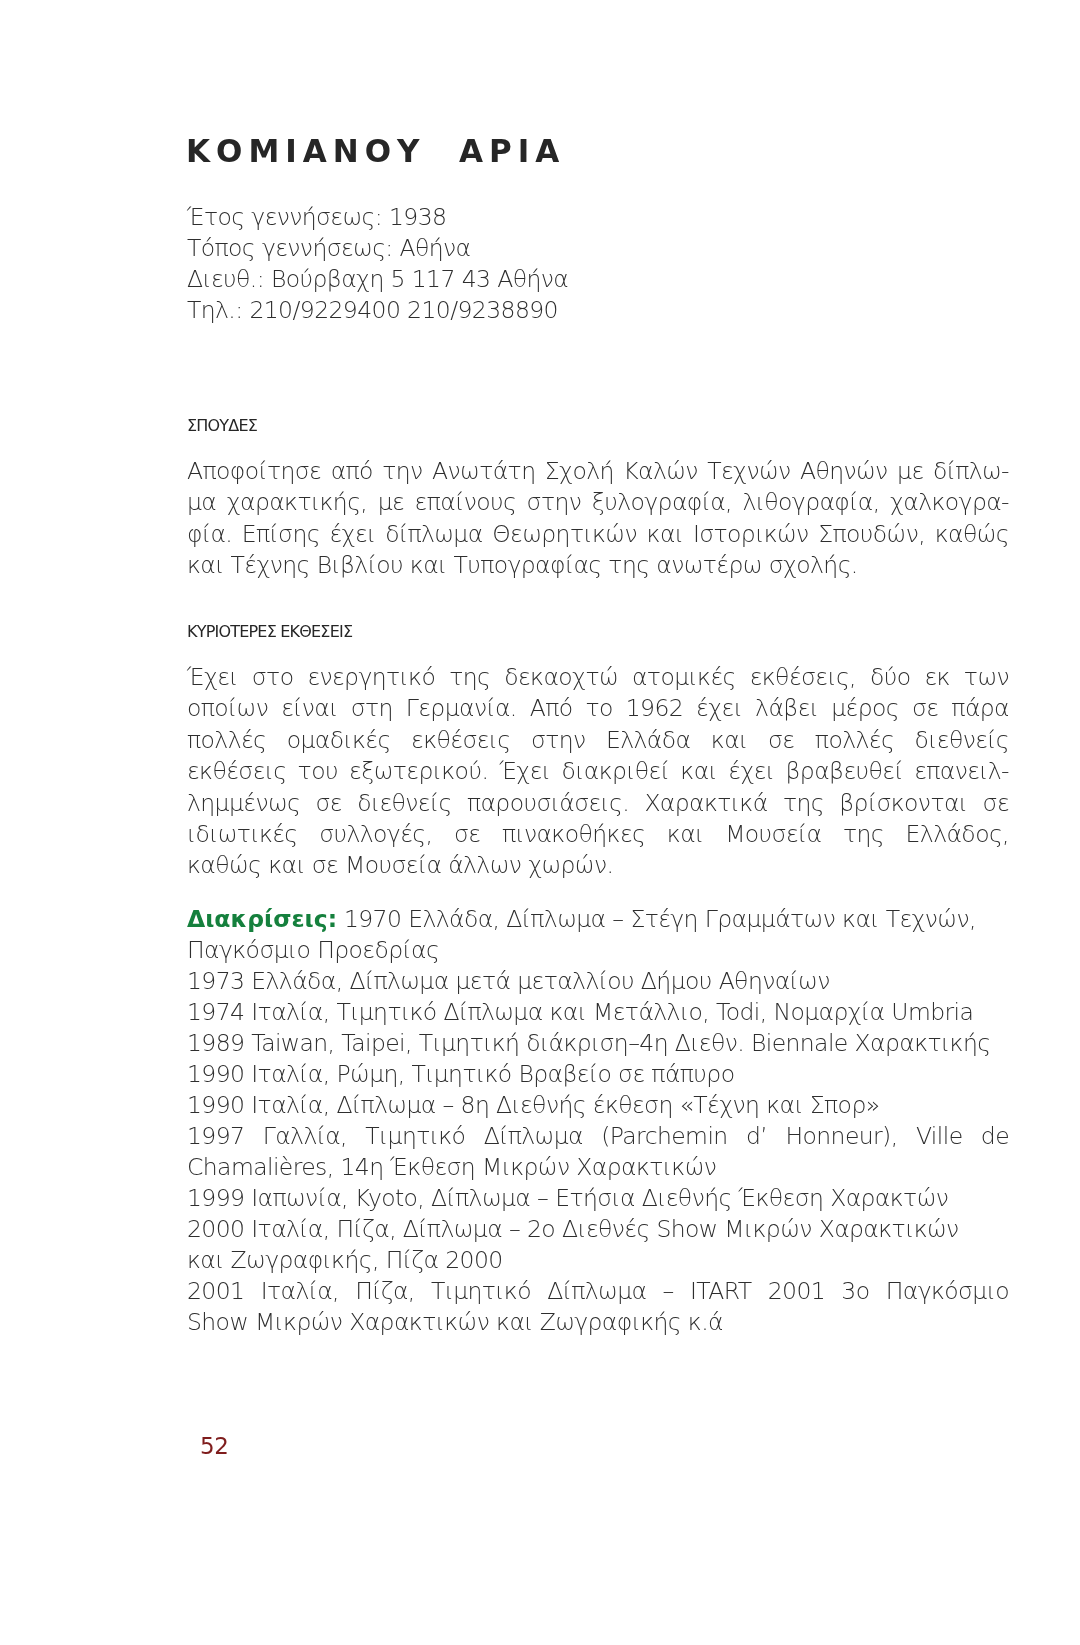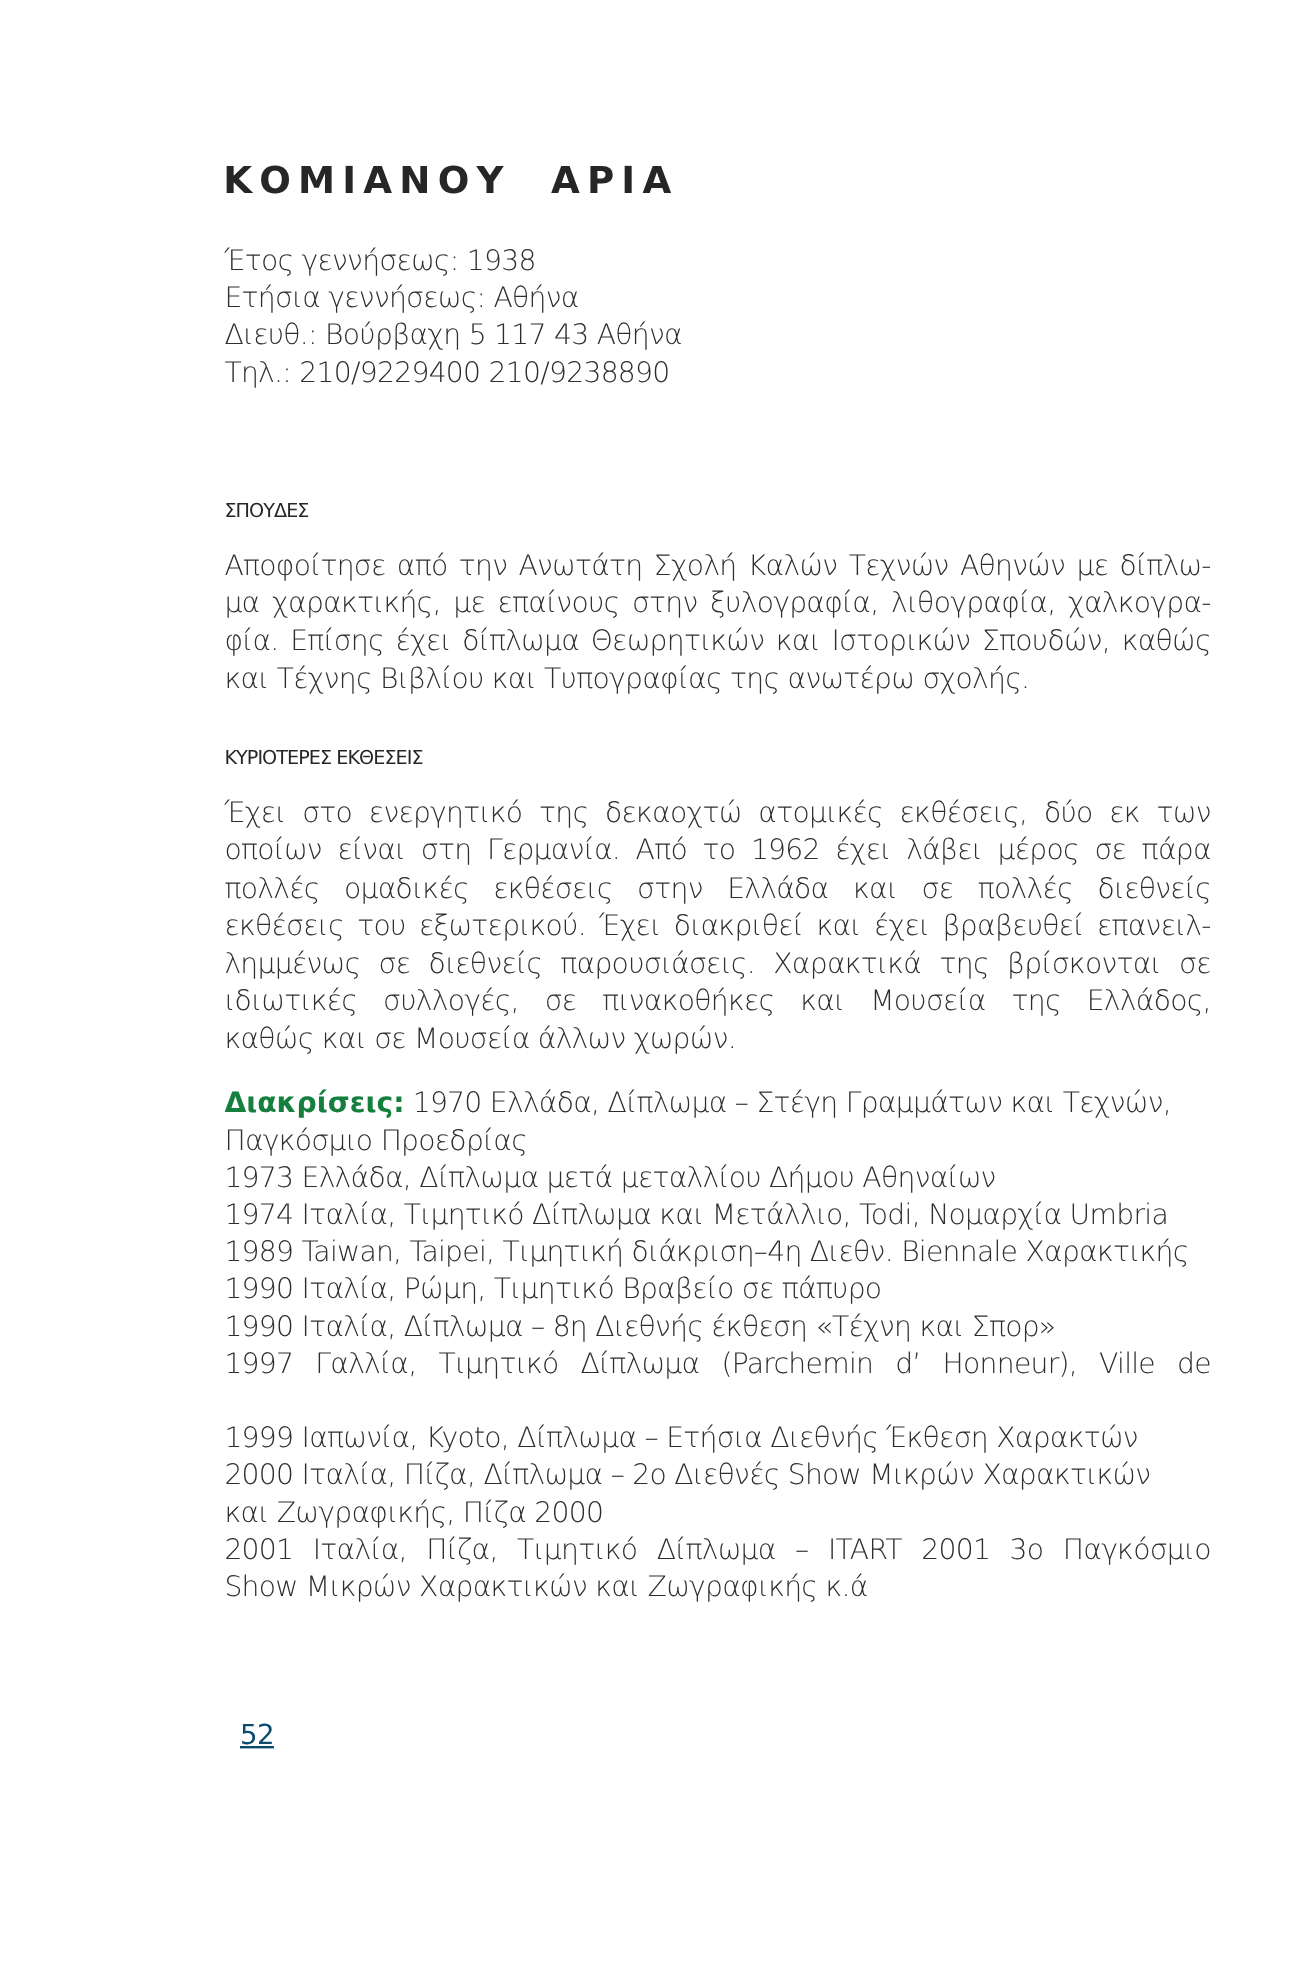--- a/index.html
+++ b/index.html
@@ -28,32 +28,32 @@
   .just { width: 822px; text-align: justify; text-align-last: justify; white-space: normal; }
   .heading {
     position: absolute; left: 183px;
     font-family: "DejaVu Sans", sans-serif;
     font-weight: normal; font-size: 16px; letter-spacing: -0.8px;
     color: #262626; margin: 0;
   }
   .label-bold { font-weight: bold; letter-spacing: 0px; color: #15803d; }
   .pagenum {
     position: absolute; left: 196px; top: 1433px;
-    font-size: 23px; color: #0c4a6e; letter-spacing: -0.5px; text-decoration: underline;
+    font-size: 23px; color: #7f1d1d; letter-spacing: -0.5px;
   }
 </style>
 </head>
 <body>
 
 <div class="page">
 
   <h1 class="title">ΚΟΜΙΑΝΟΥ  ΑΡΙΑ</h1>
 
   <div class="line" style="top:202px">Έτος γεννήσεως: 1938</div>
-  <div class="line" style="top:233px">Ετήσια γεννήσεως: Αθήνα</div>
+  <div class="line" style="top:233px">Τόπος γεννήσεως: Αθήνα</div>
   <div class="line" style="top:264px">Διευθ.: Βούρβαχη 5  117 43 Αθήνα</div>
   <div class="line" style="top:295px">Τηλ.: 210/9229400  210/9238890</div>
 
   <h2 class="heading" style="top:416px">ΣΠΟΥΔΕΣ</h2>
   <div class="line just" style="top:456px">Αποφοίτησε από την Ανωτάτη Σχολή Καλών Τεχνών Αθηνών με δίπλω-</div>
   <div class="line just" style="top:487px">μα χαρακτικής, με επαίνους στην ξυλογραφία, λιθογραφία, χαλκογρα-</div>
   <div class="line just" style="top:519px">φία. Επίσης έχει δίπλωμα Θεωρητικών και Ιστορικών Σπουδών, καθώς</div>
   <div class="line" style="top:550px">και Τέχνης Βιβλίου και Τυπογραφίας της ανωτέρω σχολής.</div>
 
   <h2 class="heading" style="top:622px">ΚΥΡΙΟΤΕΡΕΣ ΕΚΘΕΣΕΙΣ</h2>
@@ -66,20 +66,21 @@
   <div class="line" style="top:850px">καθώς και σε Μουσεία άλλων χωρών.</div>
 
   <div class="line" style="top:904px"><span class="label-bold">Διακρίσεις:</span><span> 1970 Ελλάδα, Δίπλωμα – Στέγη Γραμμάτων και Τεχνών,</span></div>
   <div class="line" style="top:935px">Παγκόσμιο Προεδρίας</div>
   <div class="line" style="top:966px">1973 Ελλάδα, Δίπλωμα μετά μεταλλίου Δήμου Αθηναίων</div>
   <div class="line" style="top:997px">1974 Ιταλία, Τιμητικό Δίπλωμα και Μετάλλιο, Todi, Νομαρχία Umbria</div>
   <div class="line" style="top:1028px">1989 Taiwan, Taipei, Τιμητική διάκριση–4η Διεθν. Biennale Χαρακτικής</div>
   <div class="line" style="top:1059px">1990 Ιταλία, Ρώμη, Τιμητικό Βραβείο σε πάπυρο</div>
   <div class="line" style="top:1090px">1990 Ιταλία, Δίπλωμα – 8η Διεθνής έκθεση «Τέχνη και Σπορ»</div>
   <div class="line just" style="top:1121px">1997 Γαλλία, Τιμητικό Δίπλωμα (Parchemin d’ Honneur), Ville de</div>
+  <div class="line" style="top:1152px">Chamalières, 14η Έκθεση Μικρών Χαρακτικών</div>
   <div class="line" style="top:1183px">1999 Ιαπωνία, Kyoto, Δίπλωμα – Ετήσια Διεθνής Έκθεση Χαρακτών</div>
   <div class="line" style="top:1214px">2000 Ιταλία, Πίζα, Δίπλωμα – 2ο Διεθνές Show Μικρών Χαρακτικών</div>
   <div class="line" style="top:1245px">και Ζωγραφικής, Πίζα 2000</div>
   <div class="line just" style="top:1276px">2001 Ιταλία, Πίζα, Τιμητικό Δίπλωμα – ITART 2001 3ο Παγκόσμιο</div>
   <div class="line" style="top:1307px">Show Μικρών Χαρακτικών και Ζωγραφικής κ.ά</div>
 
   <div class="pagenum">52</div>
 </div>
 
 </body></html>

